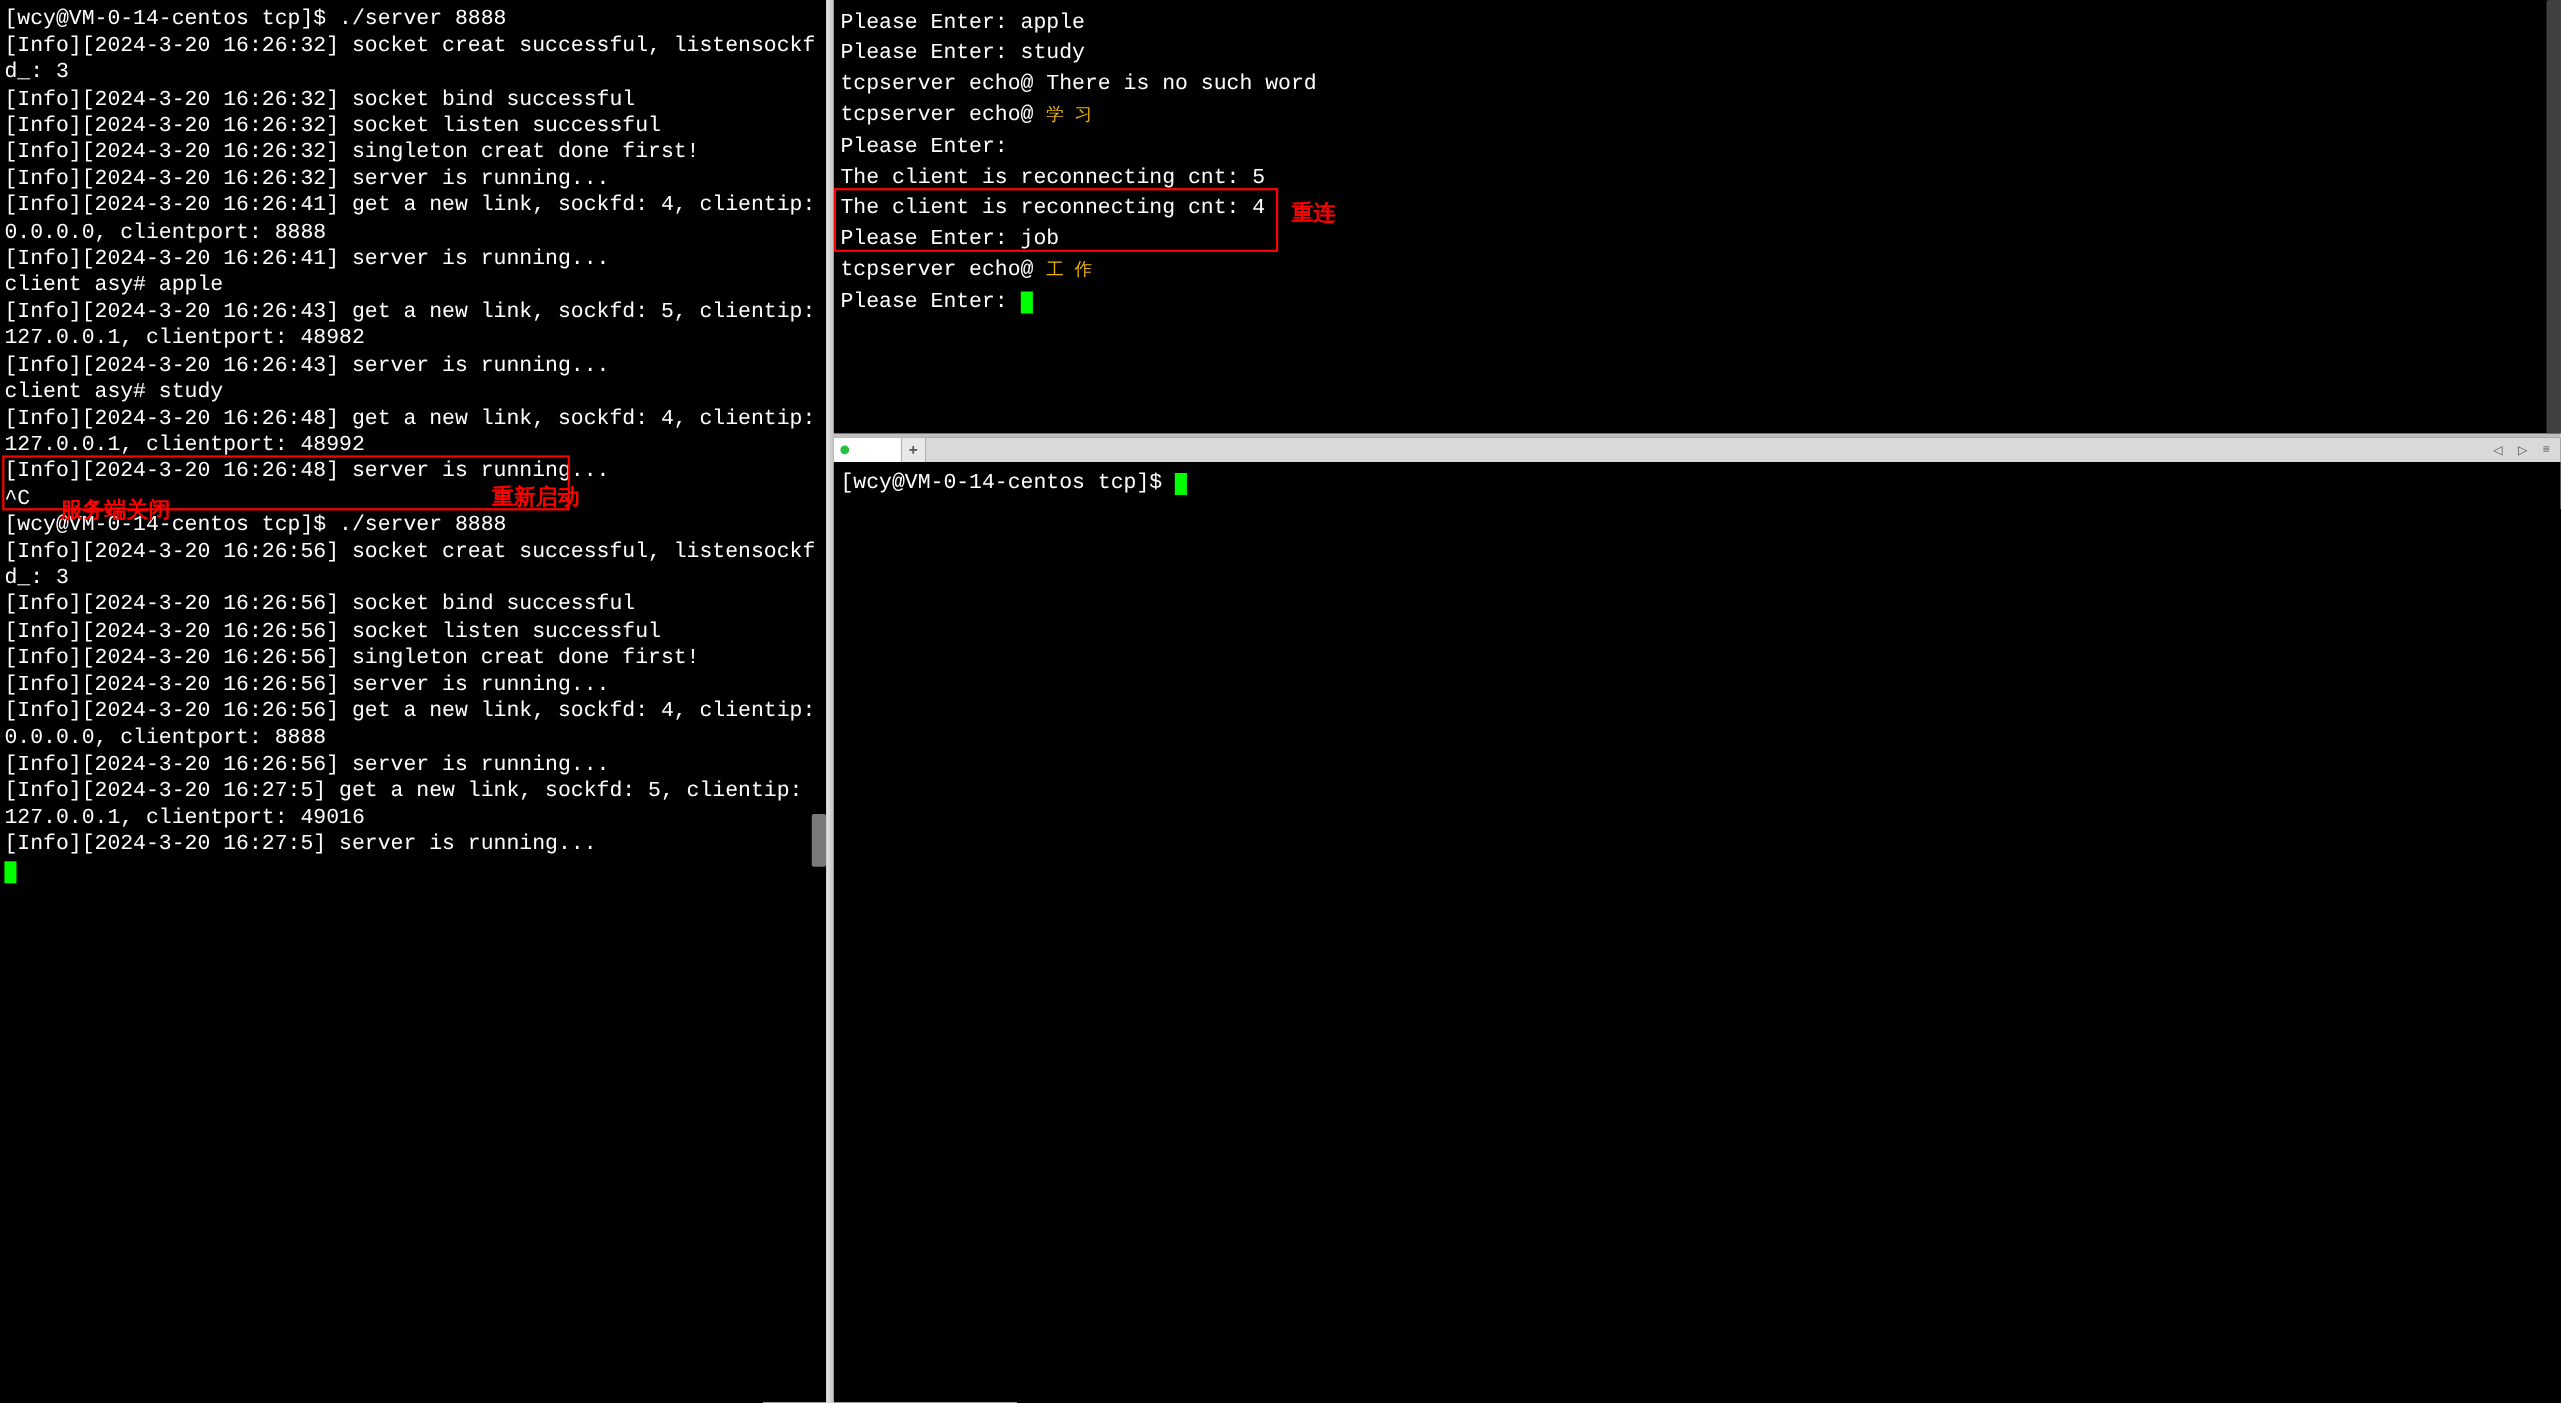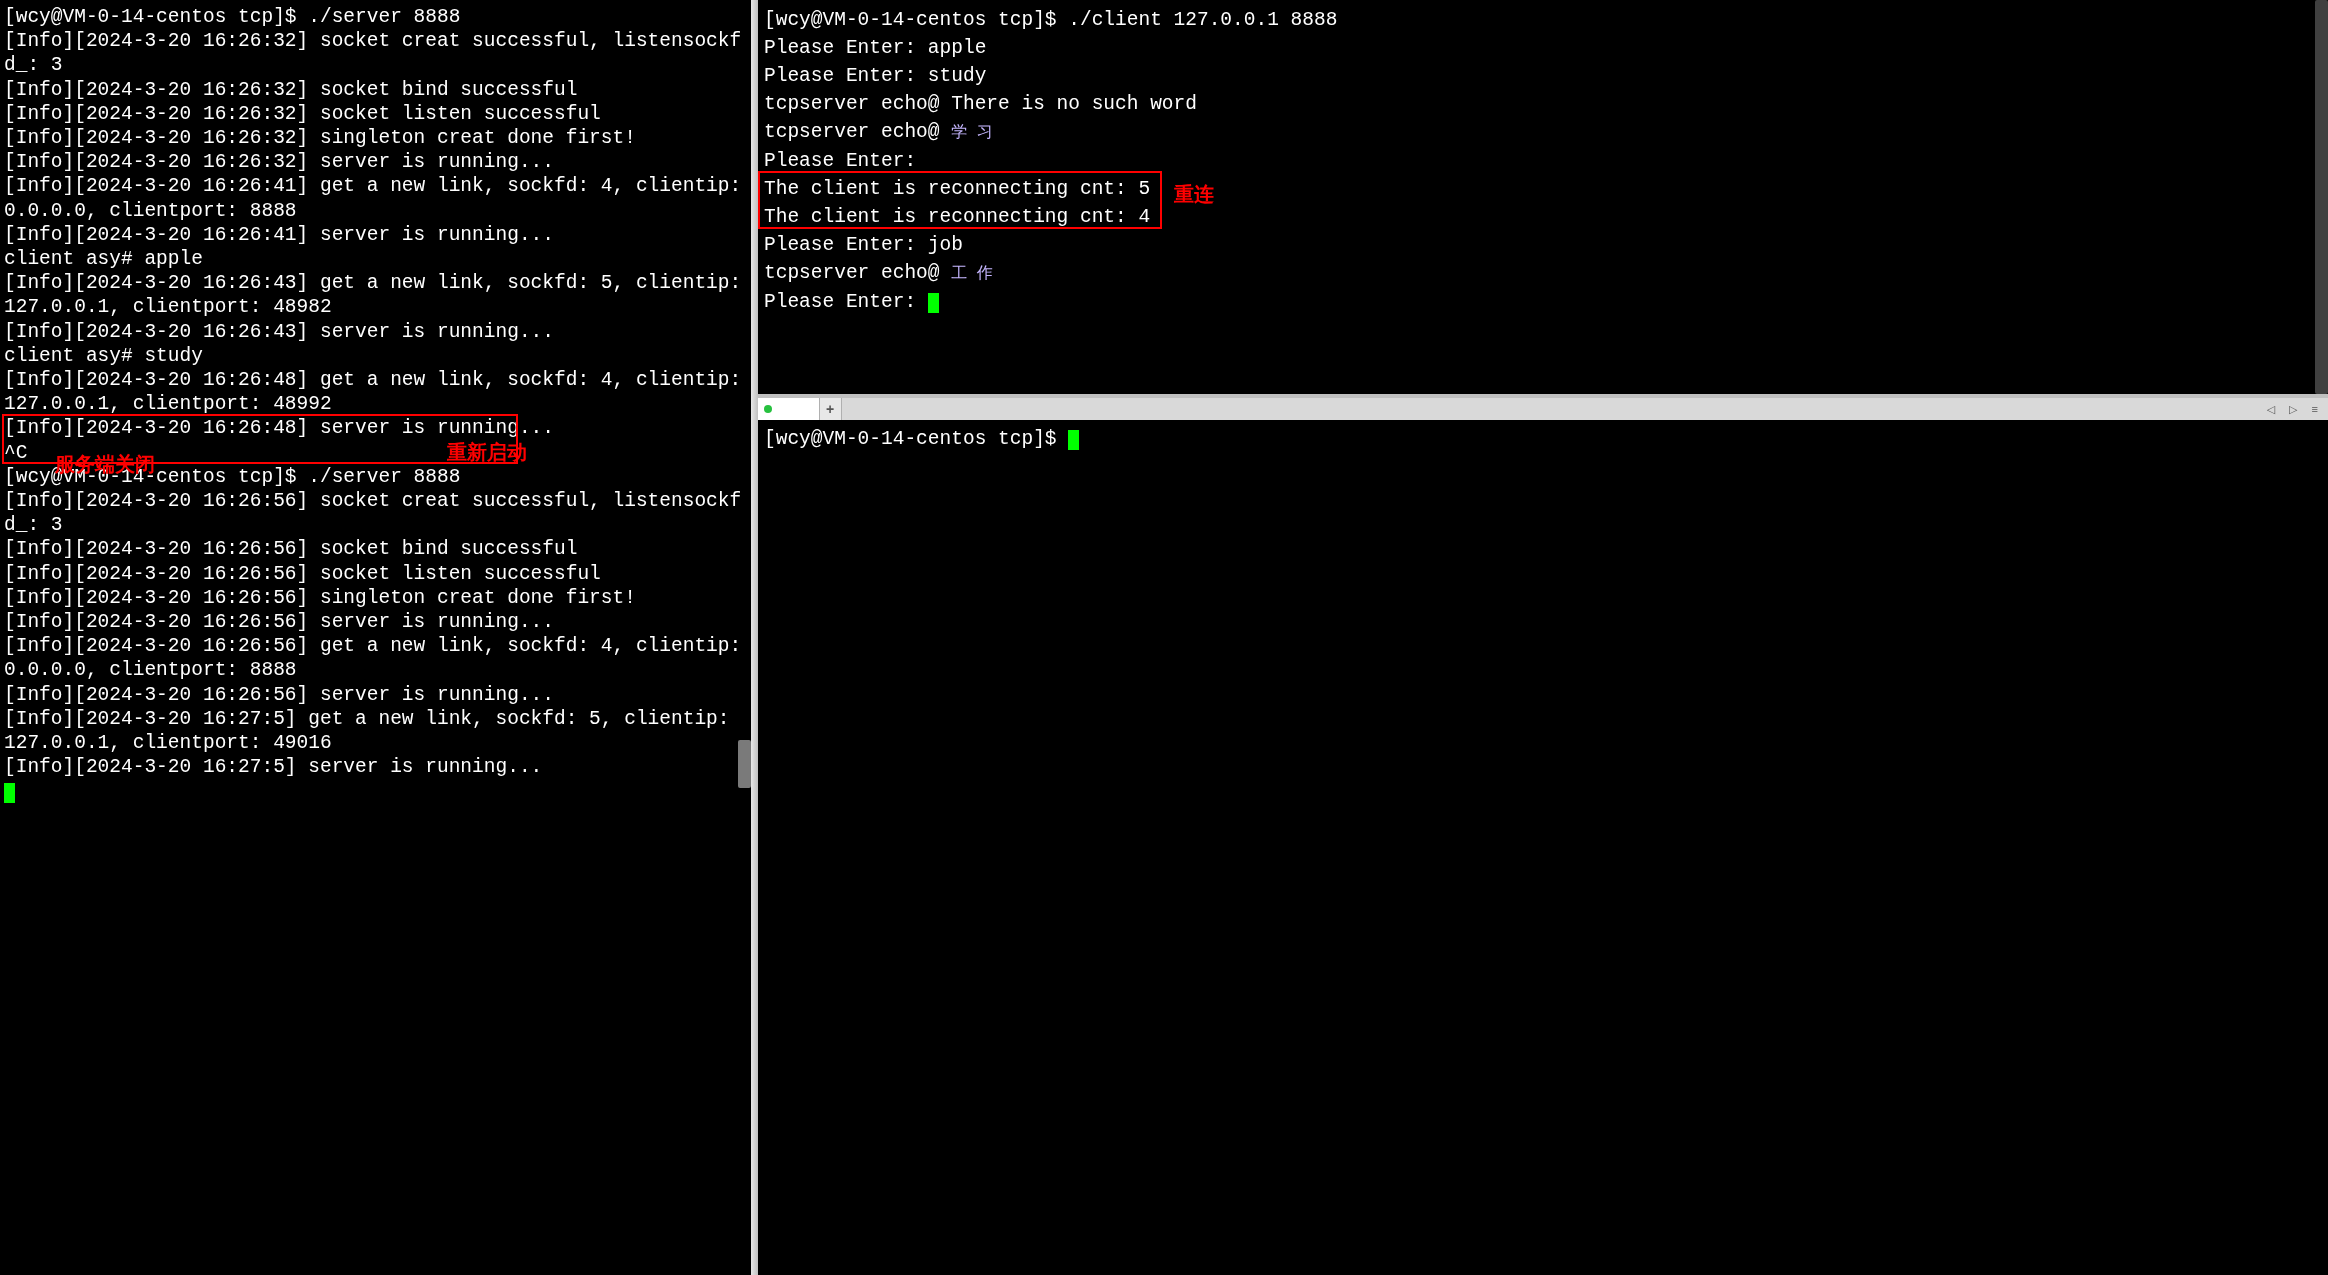--- a/index.html
+++ b/index.html
@@ -10,21 +10,21 @@
 .right-top { height: 394px; background: #000; color: #fff; font-size: 19.5px; line-height: 28px; padding: 6px 6px; position: relative; overflow: hidden; }
 .right-bottom { flex: 1; background: #000; color: #fff; display: flex; flex-direction: column; }
 .tab-bar { height: 22px; background: #d9d9d9; display: flex; align-items: center; font-size: 12px; font-family: "Segoe UI",Arial,sans-serif; }
 .tab { display: flex; align-items: center; height: 100%; padding: 0 10px 0 6px; background: #fff; border-right: 1px solid #b0b0b0; }
 .tab-dot { width: 8px; height: 8px; border-radius: 50%; background: #27c13f; margin-right: 6px; }
 .tab-new { display: flex; align-items: center; justify-content: center; width: 22px; height: 100%; background: #e8e8e8; color: #555; font-weight: bold; font-size: 14px; cursor: pointer; border-right: 1px solid #b0b0b0; }
 .tab-controls { margin-left: auto; display: flex; align-items: center; gap: 6px; padding-right: 6px; color: #555; font-size: 11px; }
 .tab-ctrl { padding: 0 4px; cursor: pointer; }
 .term-body { flex: 1; padding: 6px 6px; font-size: 19.5px; line-height: 26px; }
 .term-line { white-space: pre-wrap; word-break: break-all; }
-.dim { color: #c4b5fd; font-size: 16px; text-align: right; }
+.dim { color: #eab308; font-size: 16px; text-align: right; }
 .annot { color: #ff0000; font-weight: bold; position: absolute; font-size: 20px; font-family: "Microsoft YaHei","SimHei",sans-serif; }
 .redbox { border: 2px solid #ff0000; position: absolute; pointer-events: none; }
 .cursor-block { display: inline-block; width: 11px; height: 20px; background: #00ff00; vertical-align: text-bottom; }
 .vsplit { width: 7px; background: linear-gradient(to right,#e8e8e8,#c0c0c0); cursor: col-resize; }
 .hsplit { height: 4px; background: #c0c0c0; }
 .scroll-thumb { position: absolute; right: 0; width: 13px; background: #7a7a7a; border-radius: 2px; }
 </style>
 </head>
 <body>
 
@@ -63,21 +63,20 @@
     <div class="annot" style="left:419px; top:440px;margin-left:28px;">重新启动</div>
 
     <div class="scroll-thumb" style="top:740px; height:48px;"></div>
   </div>
 
   <div class="vsplit"></div>
 
   <div class="right-col">
 
     <div class="right-top">
-      <div class="term-line">[wcy@VM-0-14-centos tcp]$ ./client 127.0.0.1 8888</div>
       <div class="term-line">Please Enter: apple</div>
       <div class="term-line">Please Enter: study</div>
       <div class="term-line">tcpserver echo@ There is no such word</div>
       <div class="term-line"><span>tcpserver echo@ </span><span class="dim">学 习</span></div>
       <div class="term-line">Please Enter:</div>
       <div class="term-line">The client is reconnecting cnt: 5</div>
       <div class="term-line">The client is reconnecting cnt: 4</div>
       <div class="term-line">Please Enter: job</div>
       <div class="term-line"><span>tcpserver echo@ </span><span class="dim">工 作</span></div>
       <div class="term-line"><span>Please Enter: </span><span class="cursor-block"></span></div>

